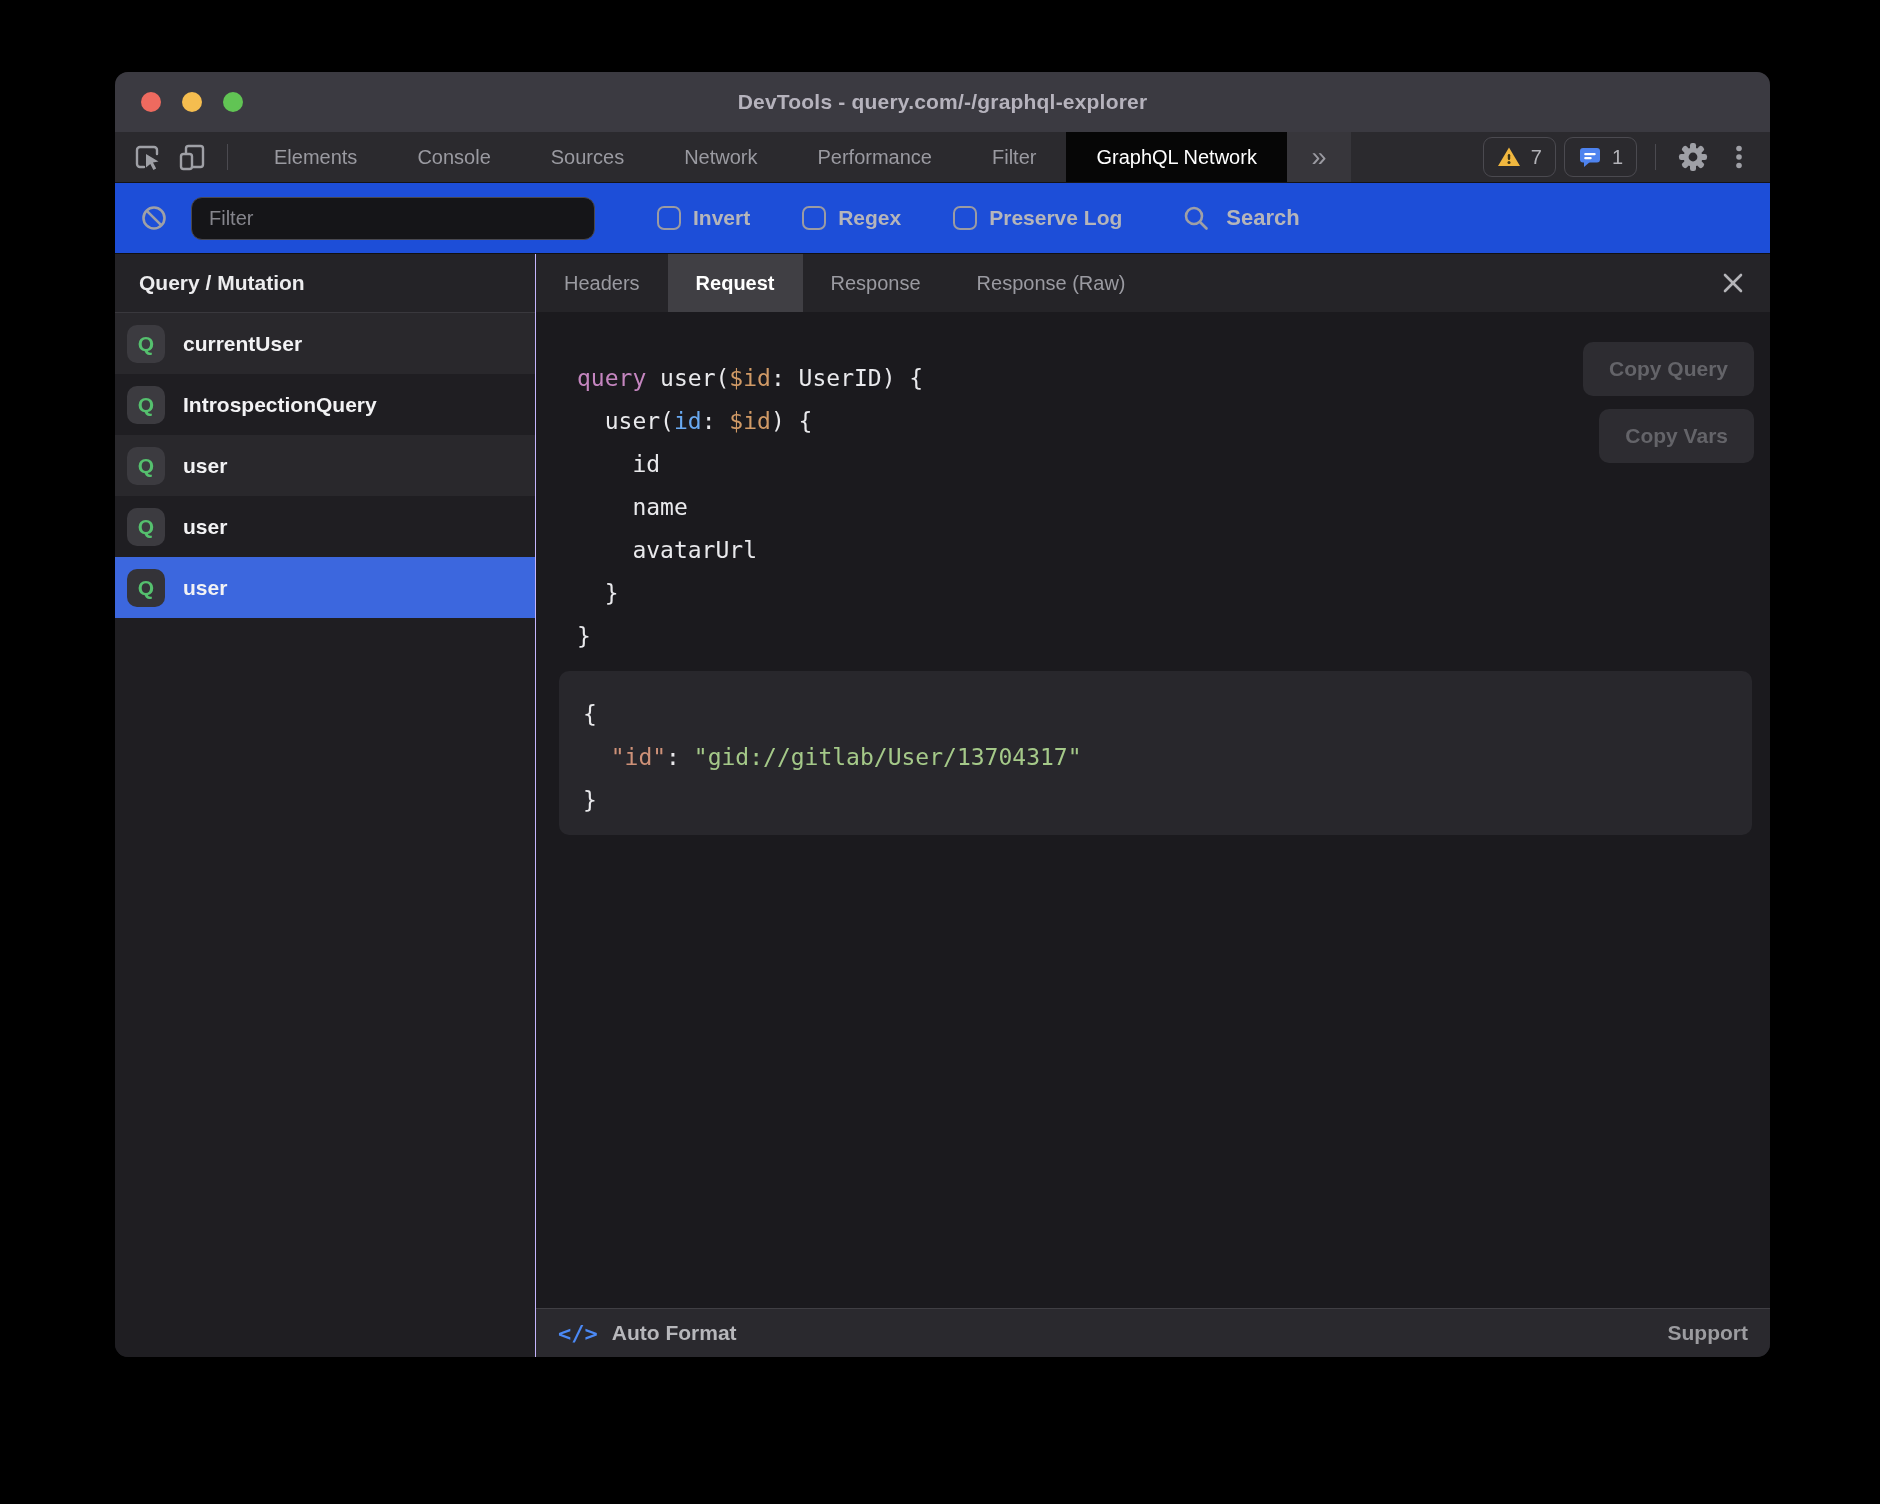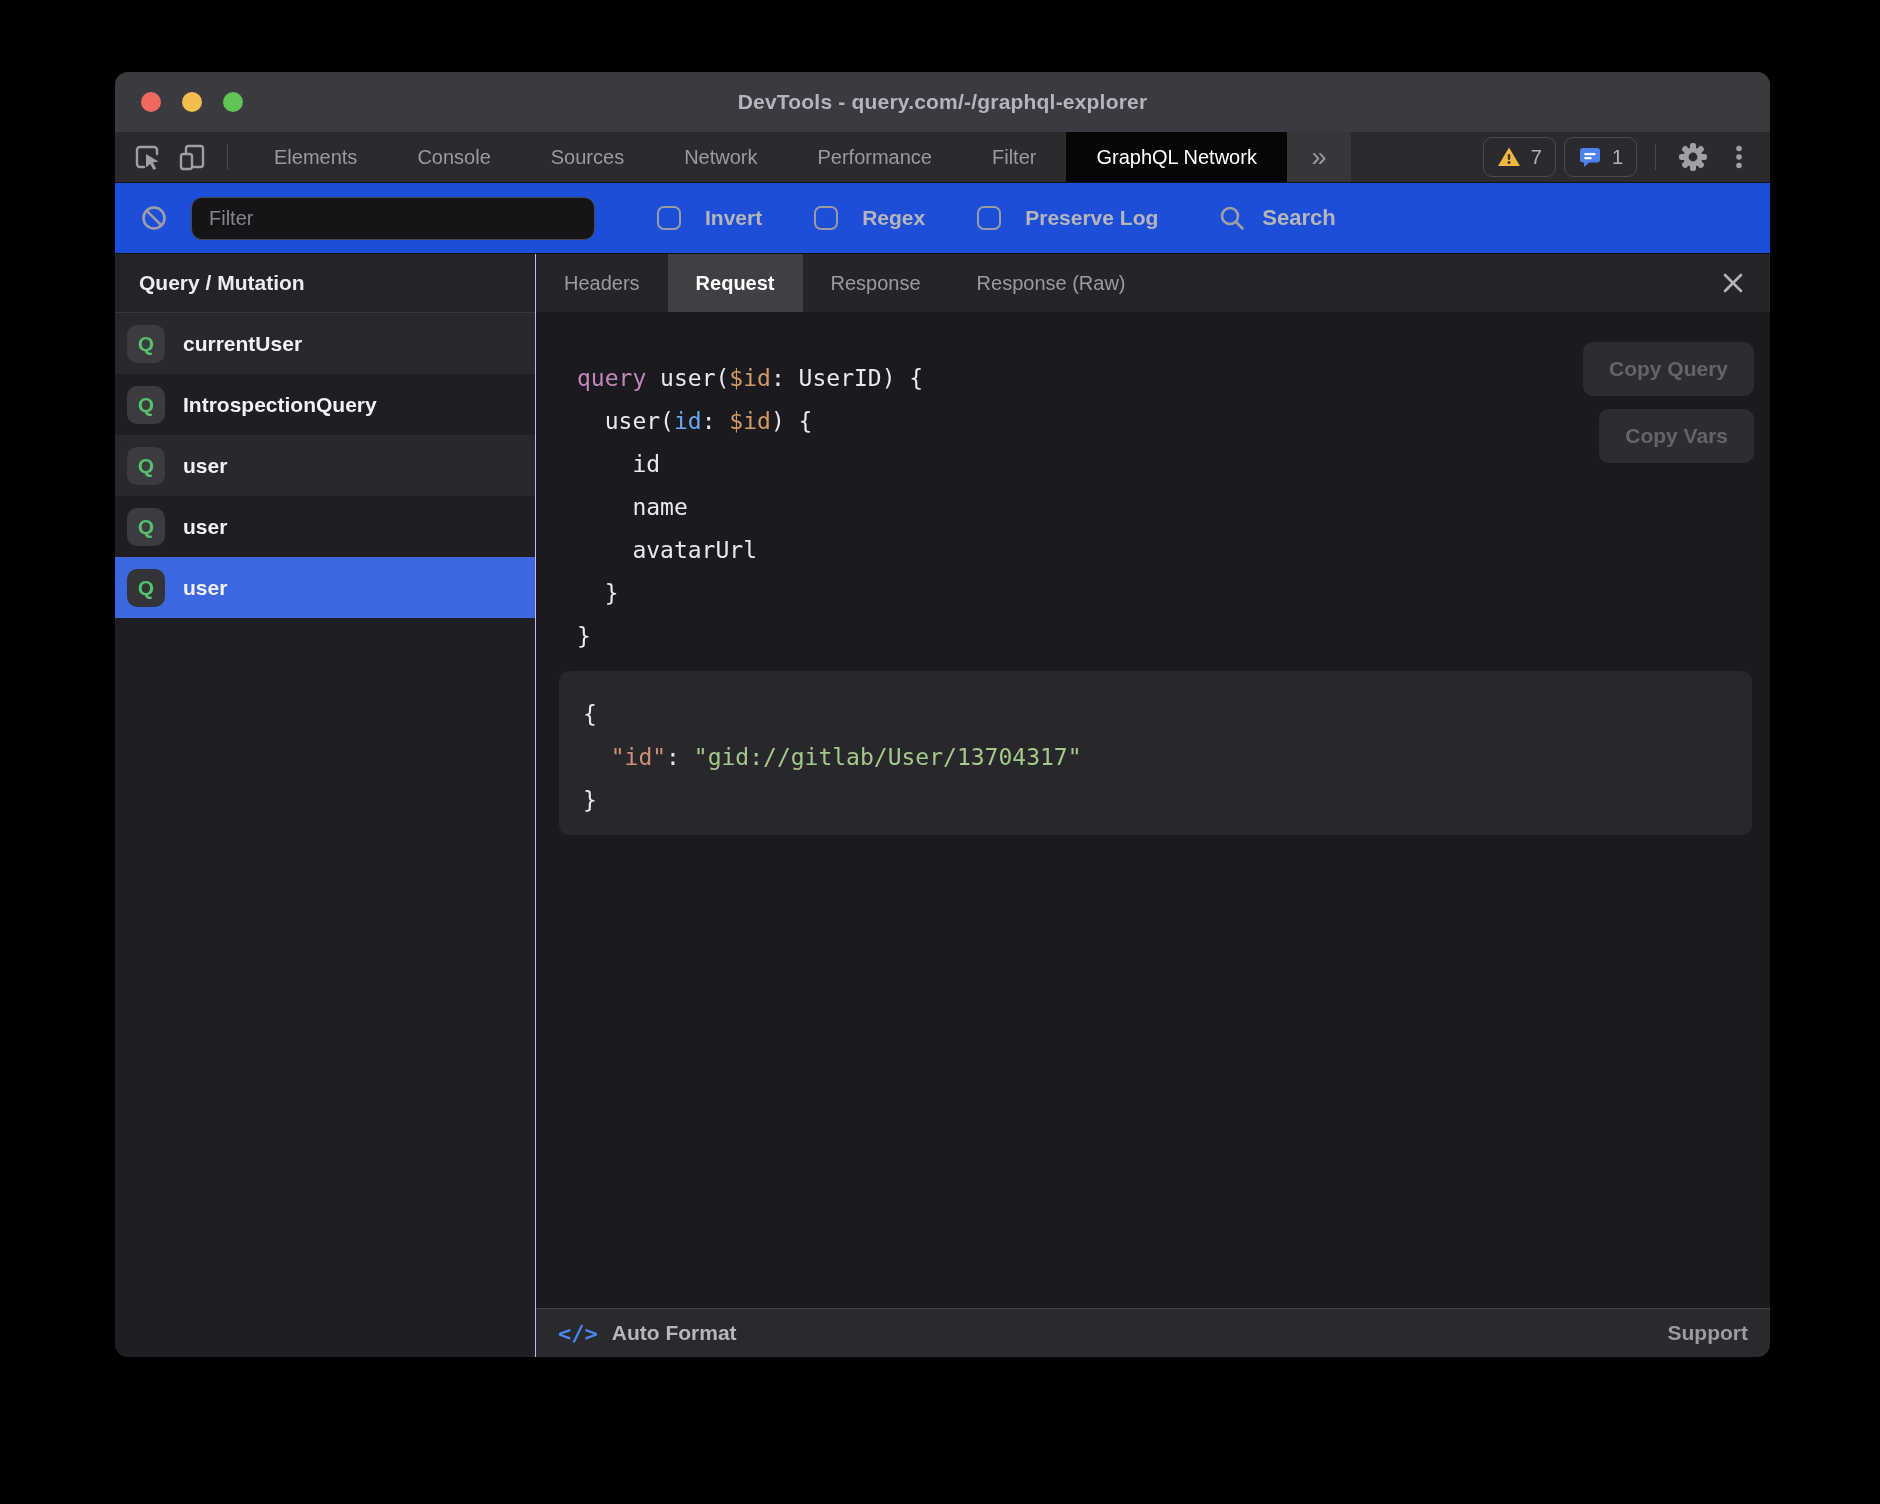--- a/index.html
+++ b/index.html
@@ -35,21 +35,21 @@
   .badge{display:flex;align-items:center;gap:10px;border:1px solid #4b4a50;border-radius:9px;height:38px;padding:0 13px;font-size:20px;color:#b3b3b8;}
   
   .filterbar{height:70px;background:#1d4ed8;display:flex;align-items:center;border-bottom:1px solid #101013;flex:0 0 auto;padding-left:20px;}
   .block-wrap{margin-right:18px;display:flex;align-items:center;}
   .filter-input{
     width:368px;height:41px;background:#151518;border:1.5px solid #49484e;border-radius:11px;
     color:#dcdcdf;font-size:20px;padding:0 17px;outline:none;margin-right:62px;
     font-family:"Liberation Sans",sans-serif;
   }
   .filter-input::placeholder{color:#85858c;}
-  .chk{display:flex;align-items:center;gap:24px;margin-right:52px;font-size:21px;font-weight:bold;color:#b5b5ba;cursor:default;}
+  .chk{display:flex;align-items:center;gap:12px;margin-right:52px;font-size:21px;font-weight:bold;color:#b5b5ba;cursor:default;}
   .chk .box{width:24px;height:24px;border:2.5px solid #9b9ba2;border-radius:7px;box-sizing:border-box;background:transparent;}
   .search-group{display:flex;align-items:center;gap:16px;font-size:22px;font-weight:bold;color:#b5b5ba;margin-left:8px;}
   
   .main{flex:1;display:flex;min-height:0;}
   .sidebar{width:420px;flex:0 0 auto;background:#1f1e22;border-right:1px solid #c4b5fd;display:flex;flex-direction:column;}
   .sidebar-header{height:58px;flex:0 0 auto;display:flex;align-items:center;padding-left:24px;font-size:21px;font-weight:bold;color:#ececee;background:#242327;border-bottom:1px solid #39383d;}
   .q-row{height:61px;flex:0 0 auto;display:flex;align-items:center;padding-left:12px;gap:18px;}
   .q-row.alt{background:#29282c;}
   .q-row.selected{background:var(--accentBlue,#3c67de);}
   .q-badge{width:38px;height:38px;border-radius:10px;background:#3c3b40;display:flex;align-items:center;justify-content:center;font-size:21px;font-weight:bold;color:var(--qGreen,#55c06e);flex:0 0 auto;}

